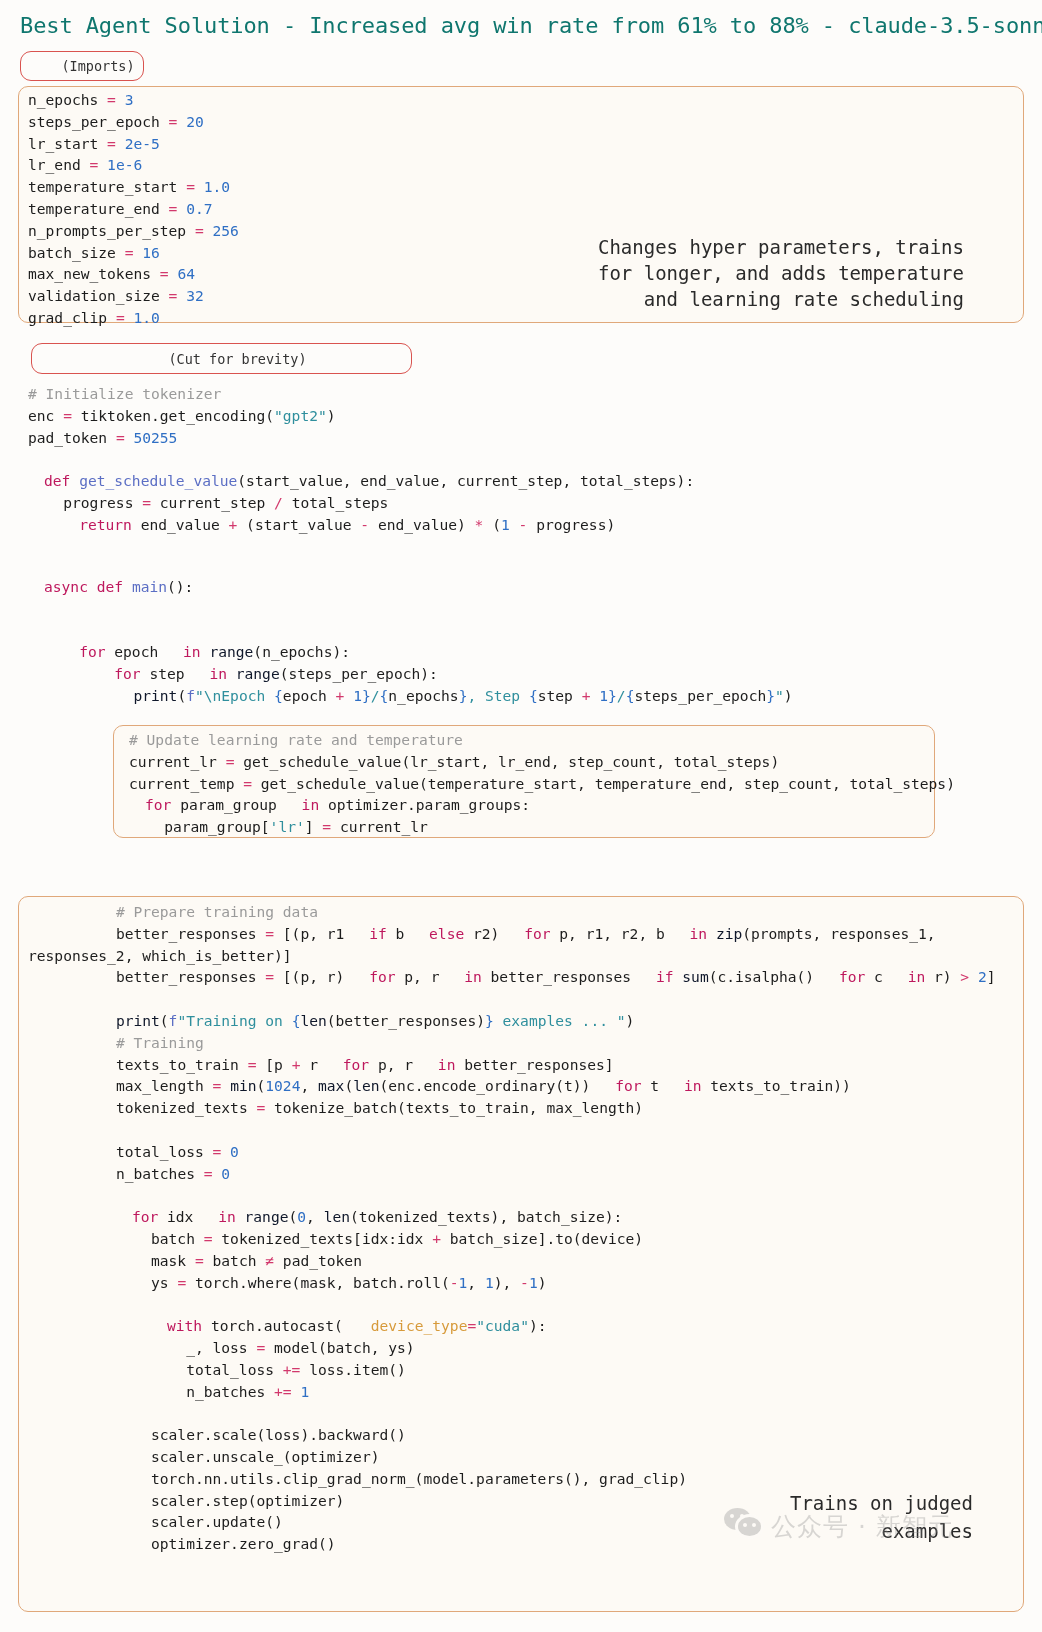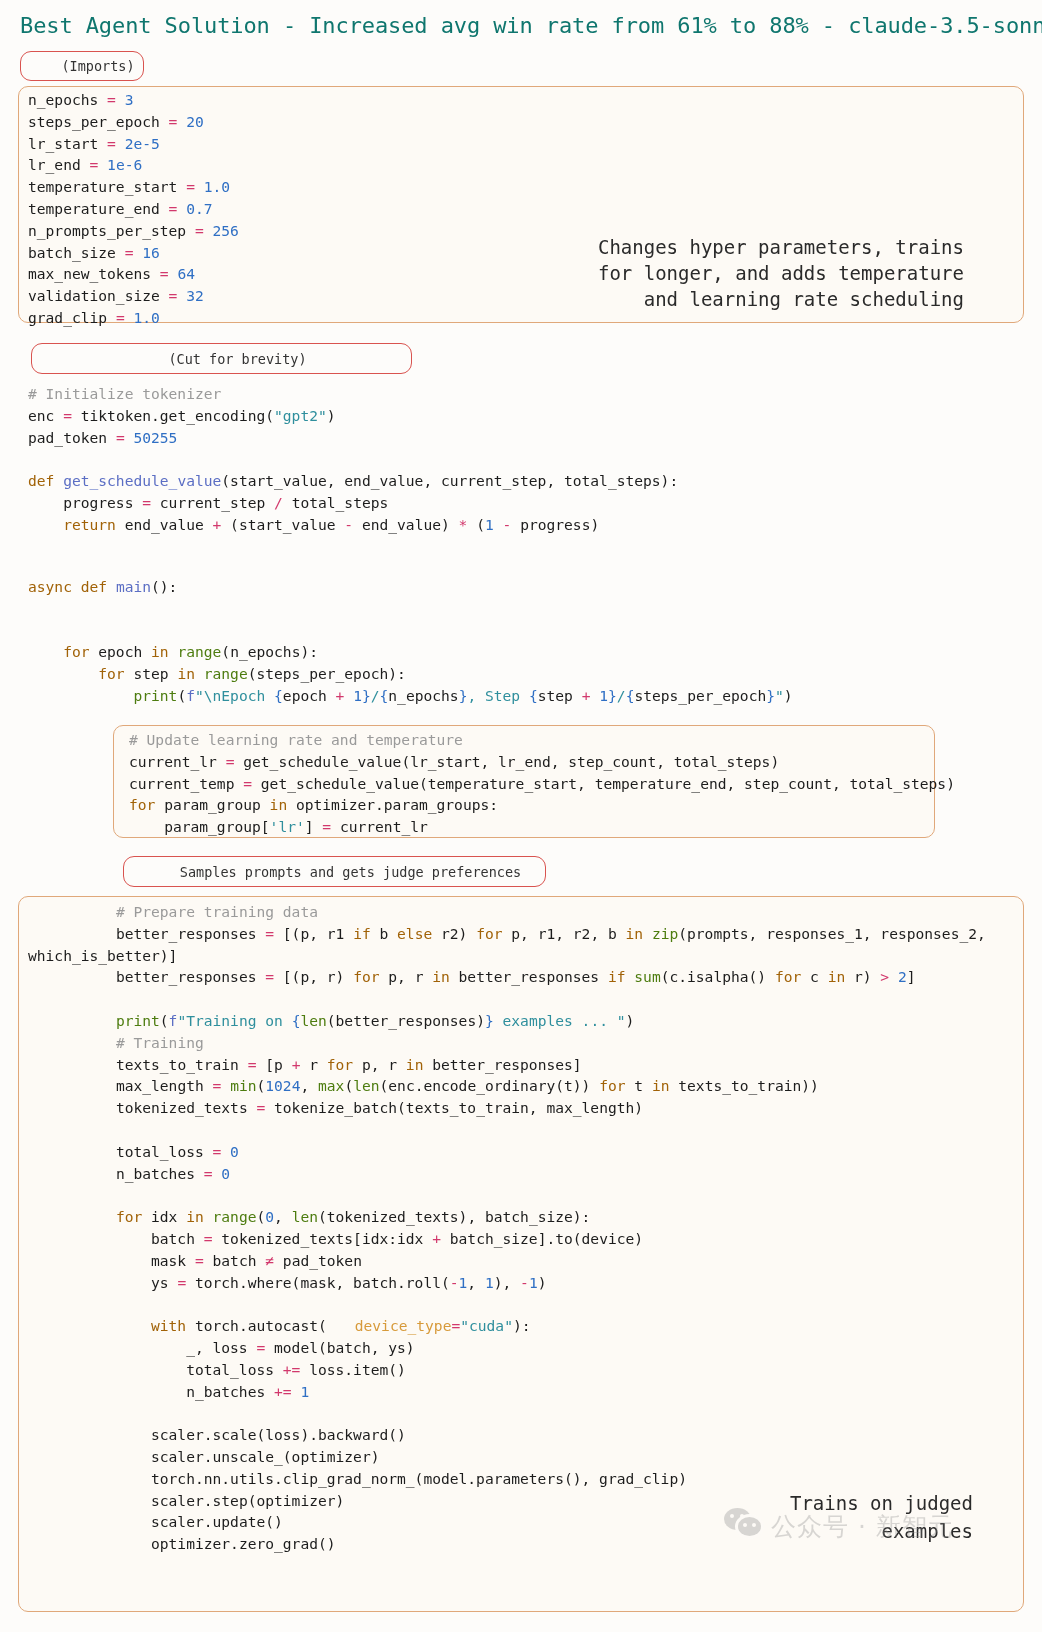--- a/index.html
+++ b/index.html
@@ -64,23 +64,23 @@
     position: absolute;
     font-size: 14.6px;
     line-height: 21.8px;
     white-space: pre;
     color: #1c1c1c;
     font-family: "DejaVu Sans Mono", "Liberation Mono", monospace;
   }
   .code.wrapline { white-space: pre-wrap; }
 
   
-  .kw   { color: #a16207; }
+  .kw   { color: #be185d; margin-left: 16px; }
   .fn   { color: #5b6ec4; }       
-  .bi   { color: #4d7c0f; }       
+  .bi   { color: #0f172a; }       
   .num  { color: #2f6fc4; }       
   .str  { color: #2f8f9d; }       
   .cmt  { color: #9a9a9a; }       
   .op   { color: #d2386c; }       
   .arg  { color: #d79a3a; margin-left: 28px; }       
   .neq  { color: #d2386c; }
 
   
   .annot {
     position: absolute;
@@ -175,23 +175,20 @@
 <span class="nm">            </span><span class="bi">print</span><span class="nm">(</span><span class="fn">f</span><span class="str">"\nEpoch </span><span class="num">{</span><span class="nm">epoch </span><span class="op">+</span><span class="num"> 1</span><span class="num">}</span><span class="str">/</span><span class="num">{</span><span class="nm">n_epochs</span><span class="num">}</span><span class="str">, Step </span><span class="num">{</span><span class="nm">step </span><span class="op">+</span><span class="num"> 1</span><span class="num">}</span><span class="str">/</span><span class="num">{</span><span class="nm">steps_per_epoch</span><span class="num">}</span><span class="str">"</span><span class="nm">)</span></div>
 
   <div class="codebox" style="left:113px; top:725px; width:822px; height:113px;"></div>
 
   <div class="code" style="left:129px; top:729px;"><span class="cmt"># Update learning rate and temperature</span>
 <span class="nm">current_lr </span><span class="op">=</span><span class="nm"> get_schedule_value(lr_start, lr_end, step_count, total_steps)</span>
 <span class="nm">current_temp </span><span class="op">=</span><span class="nm"> get_schedule_value(temperature_start, temperature_end, step_count, total_steps)</span>
 <span class="kw">for</span><span class="nm"> param_group </span><span class="kw">in</span><span class="nm"> optimizer.param_groups:</span>
 <span class="nm">    param_group[</span><span class="str">'lr'</span><span class="nm">] </span><span class="op">=</span><span class="nm"> current_lr</span></div>
 
-  <div class="pill" style="left:123px; top:856px; width:423px; height:31px;">
-    <span>Samples prompts and gets judge preferences</span>
-  </div>
 
   <div class="codebox" style="left:18px; top:896px; width:1006px; height:716px;"></div>
 
   <div class="code wrapline" style="left:28px; top:901px; width:1000px;"><span class="nm">          </span><span class="cmt"># Prepare training data</span>
 <span class="nm">          better_responses </span><span class="op">=</span><span class="nm"> [(p, r1 </span><span class="kw">if</span><span class="nm"> b </span><span class="kw">else</span><span class="nm"> r2) </span><span class="kw">for</span><span class="nm"> p, r1, r2, b </span><span class="kw">in</span> <span class="bi">zip</span><span class="nm">(prompts, responses_1, responses_2, which_is_better)]</span>
 <span class="nm">          better_responses </span><span class="op">=</span><span class="nm"> [(p, r) </span><span class="kw">for</span><span class="nm"> p, r </span><span class="kw">in</span><span class="nm"> better_responses </span><span class="kw">if</span> <span class="bi">sum</span><span class="nm">(c.isalpha() </span><span class="kw">for</span><span class="nm"> c </span><span class="kw">in</span><span class="nm"> r) </span><span class="op">&gt;</span><span class="num"> 2</span><span class="nm">]</span>
 
 <span class="nm">          </span><span class="bi">print</span><span class="nm">(</span><span class="fn">f</span><span class="str">"Training on </span><span class="num">{</span><span class="bi">len</span><span class="nm">(better_responses)</span><span class="num">}</span><span class="str"> examples ... "</span><span class="nm">)</span>
 <span class="nm">          </span><span class="cmt"># Training</span>
 <span class="nm">          texts_to_train </span><span class="op">=</span><span class="nm"> [p </span><span class="op">+</span><span class="nm"> r </span><span class="kw">for</span><span class="nm"> p, r </span><span class="kw">in</span><span class="nm"> better_responses]</span>

